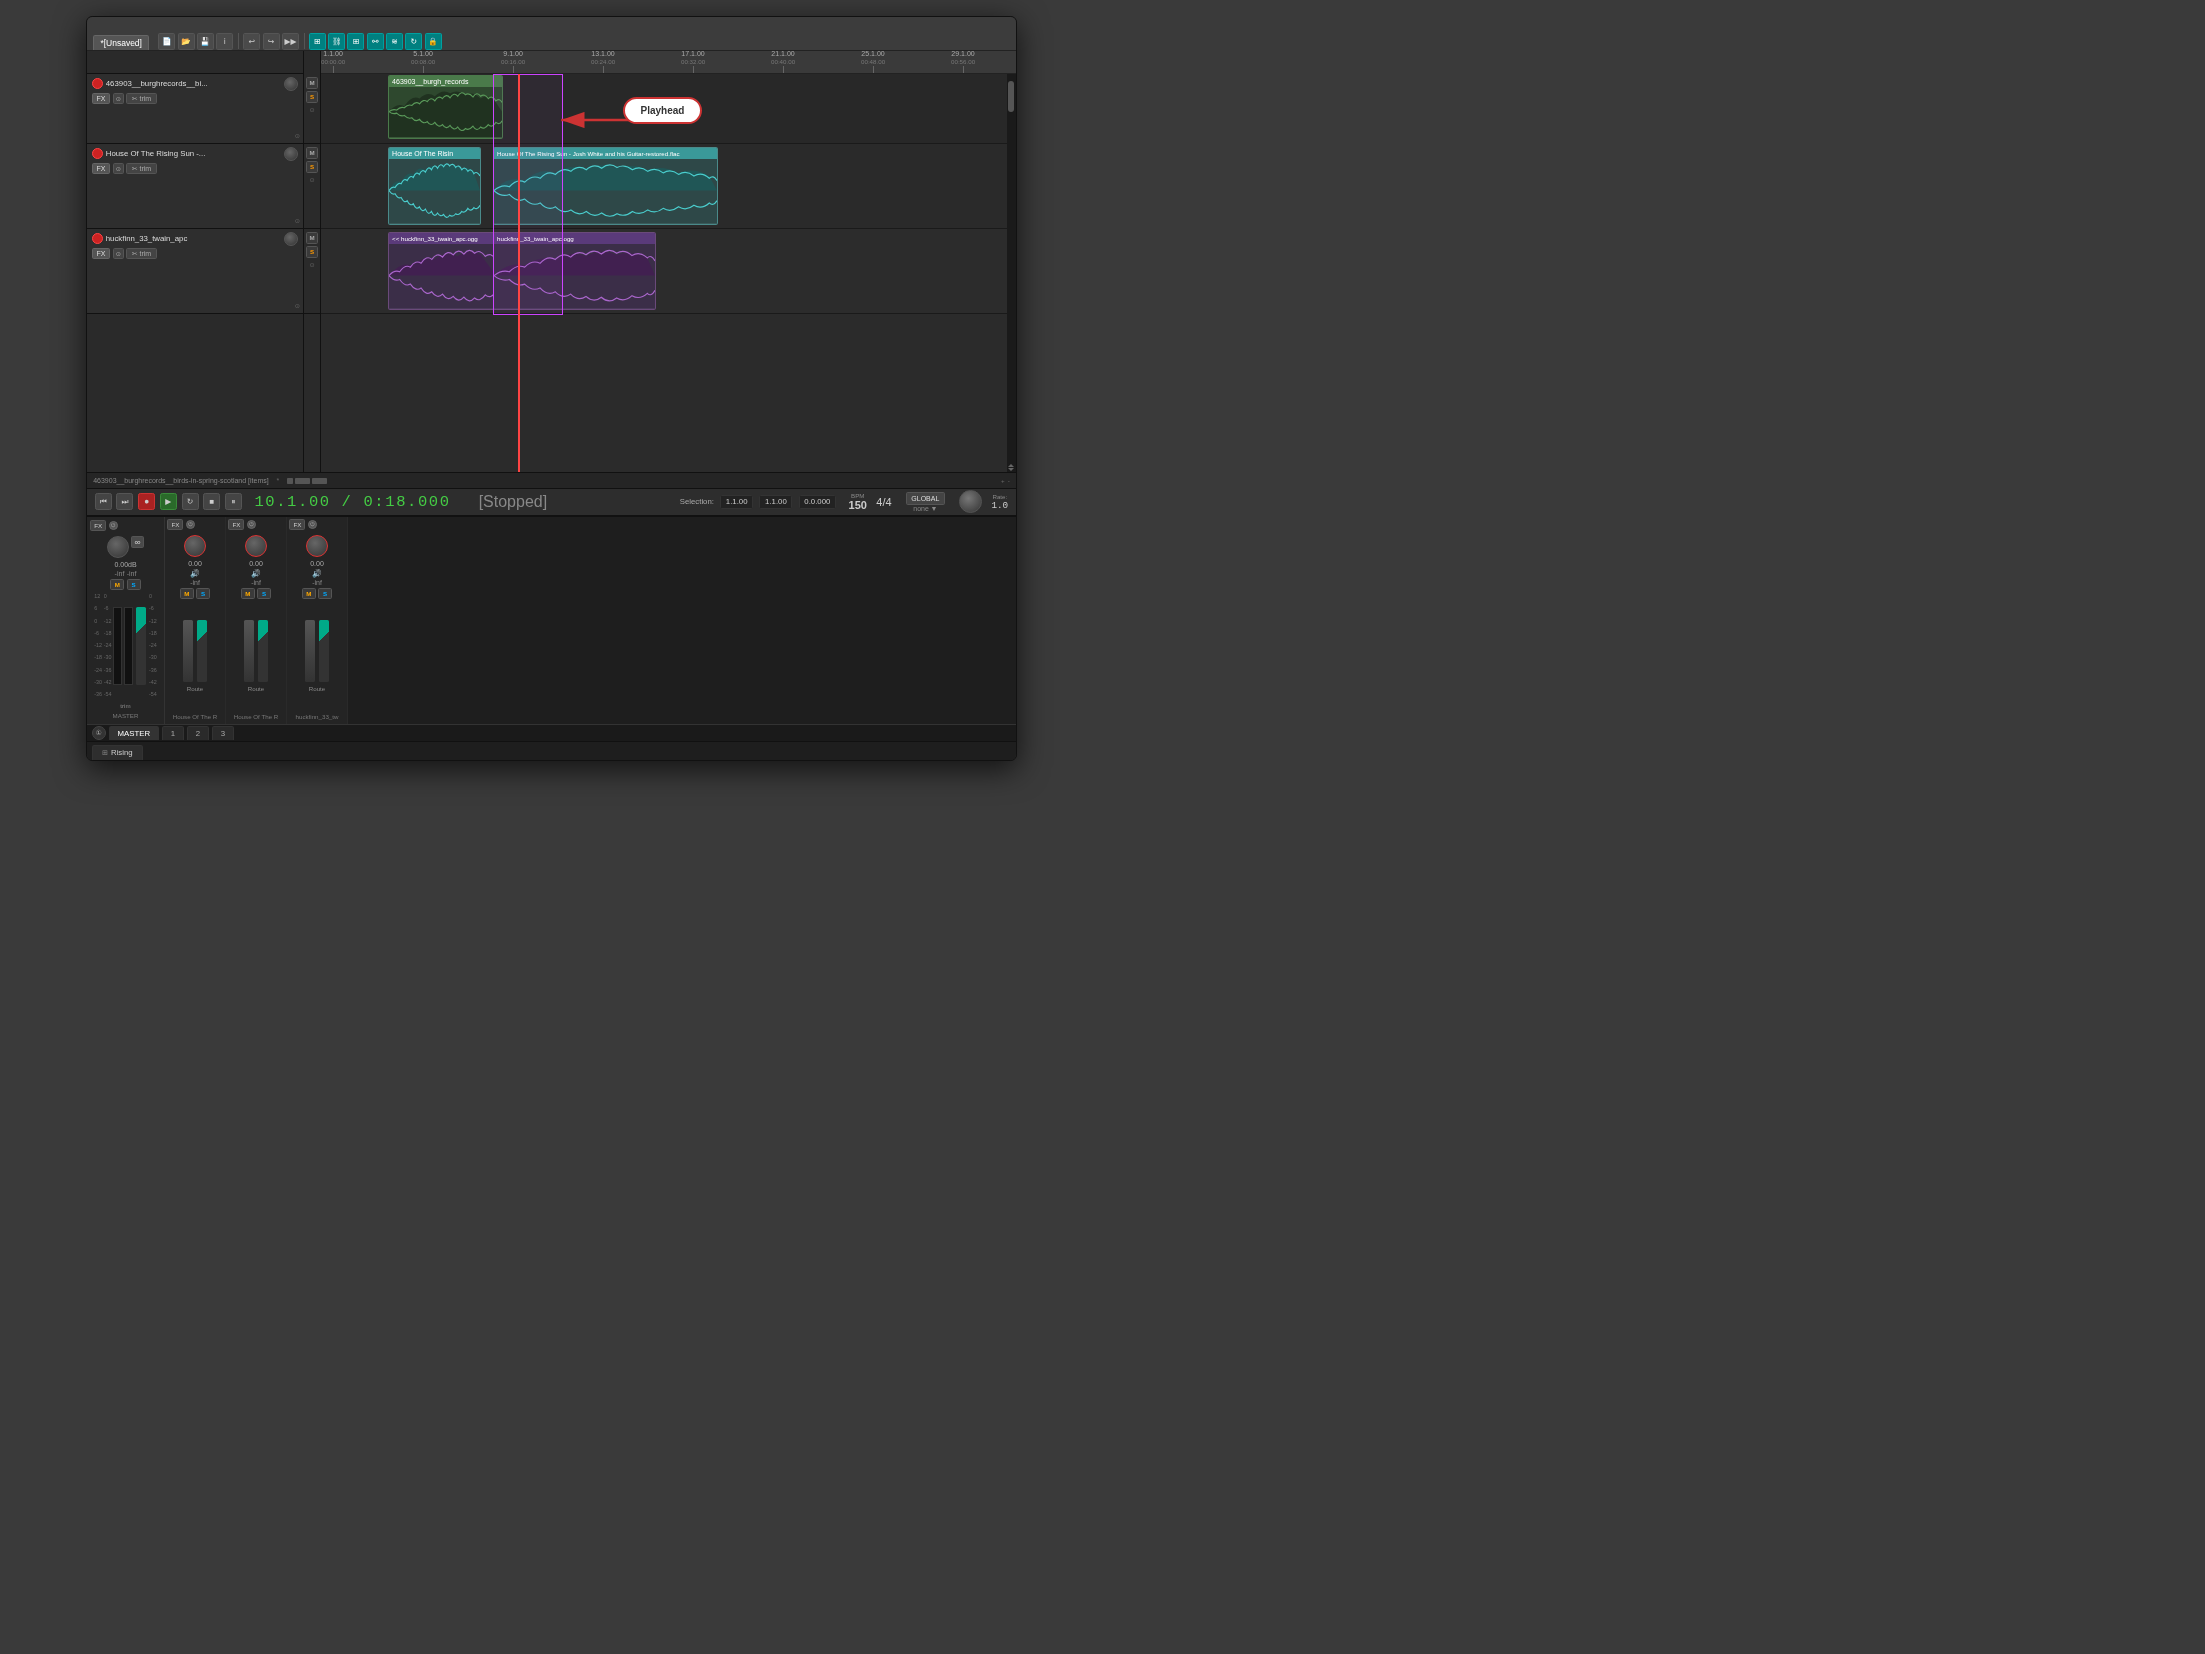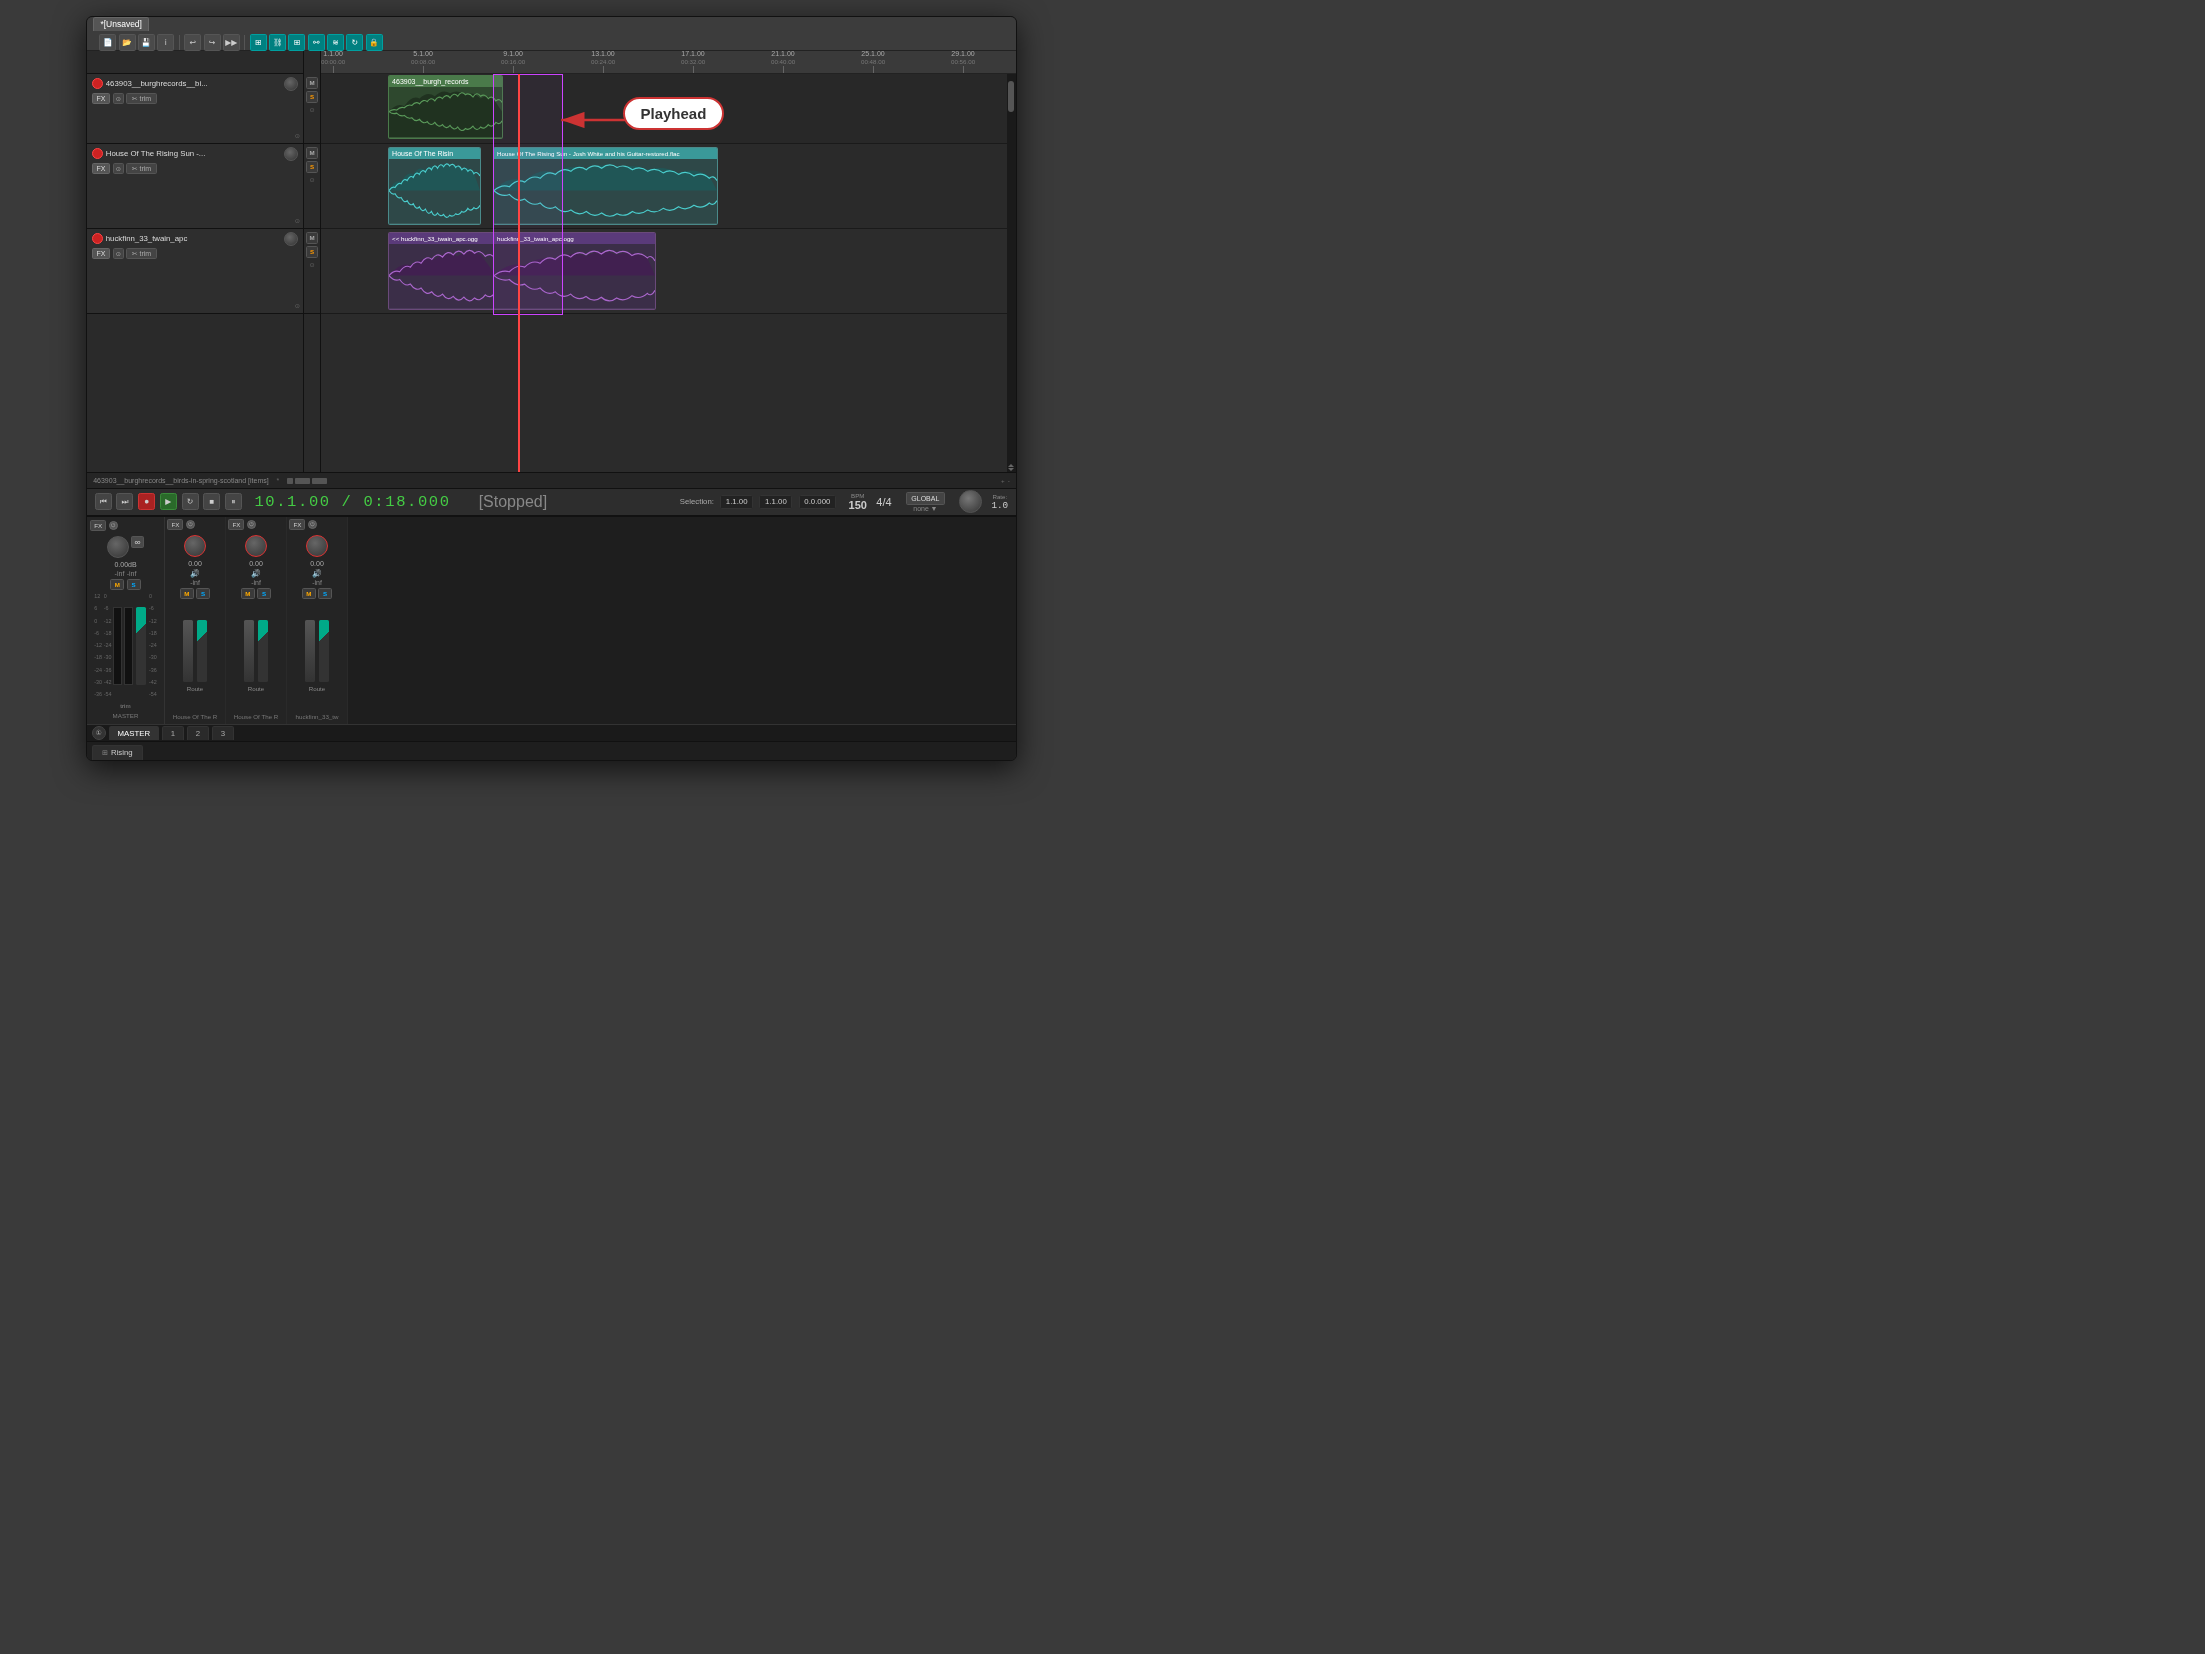--- a/index.html
+++ b/index.html
@@ -59,25 +59,24 @@
       color: #000;
       font-size: 7px;
       font-weight: bold;
       padding: 1.6px 3.9px;
       border-radius: 1.6px;
     }
     .toolbar {
       background: #3c3c3c;
       height: 34px;
       display: flex;
-      align-items: flex-start;
+      align-items: flex-end;
       padding: 0 6.2px;
       gap: 3.1px;
       border-bottom: 0.8px solid #222;
-      flex-direction: column;
     }
     .tab-unsaved {
       background: #555;
       border: 0.8px solid #666;
       border-bottom: none;
       padding: 1.6px 6.2px;
       font-size: 8.5px;
       color: #fff;
       border-radius: 2.3px 2.3px 0 0;
     }
@@ -652,21 +651,21 @@
     .annotation {
       position: absolute;
       z-index: 30;
       pointer-events: none;
     }
     .annotation-bubble {
       background: white;
       border: 2.3px solid #cc3333;
       border-radius: 39px;
       padding: 6.2px 15.5px;
-      font-size: 15px;
+      font-size: 10px;
       font-weight: bold;
       color: #333;
       white-space: nowrap;
     }
 
     .fader-container {
       display: flex;
       align-items: center;
       gap: 1.6px;
       justify-content: center;

